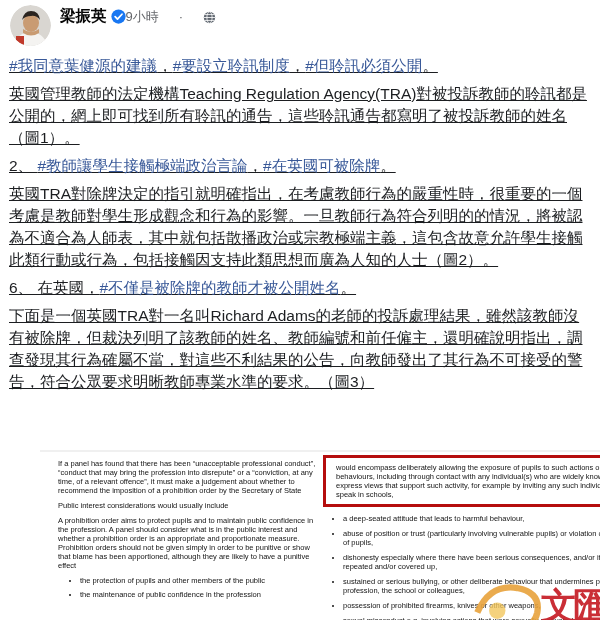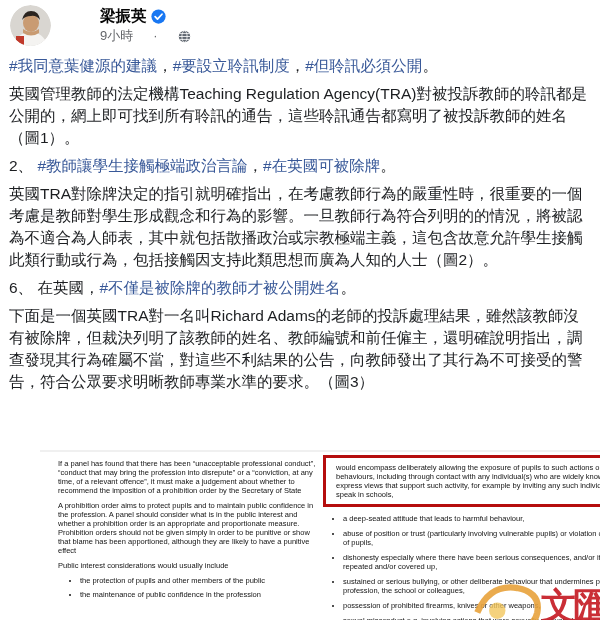--- a/index.html
+++ b/index.html
@@ -4,28 +4,28 @@
 <style>
   html,body{margin:0;padding:0;}
   body{
     width:600px;height:620px;overflow:hidden;position:relative;
     background:#ffffff;font-family:"Liberation Sans",sans-serif;
     -webkit-font-smoothing:antialiased;
   }
   
   .header{display:flex;align-items:flex-start;padding:5px 10px 2px;gap:9px;}
   .avatar{width:41px;height:41px;border-radius:50%;overflow:hidden;flex:0 0 41px;cursor:pointer;}
-  .hdr-col{display:flex;flex-direction:column;justify-content:space-between;padding-top:1px;margin-left:40px;}
+  .hdr-col{display:flex;flex-direction:row;justify-content:space-between;padding-top:1px;}
   .name-row{display:flex;align-items:center;gap:4px;}
   .page-name{font-size:15.5px;font-weight:bold;color:#050505;line-height:20px;}
   .meta-row{display:flex;align-items:center;gap:20px;margin-top:2px;}
   .timestamp,.dot-sep{font-size:13px;color:#65676b;line-height:16px;}
   
   .post-text{padding:7px 9px 0;font-size:15.5px;line-height:22px;color:#1c1e21;}
-  .post-text p{margin:0 0 6px;}
+  .post-text p{margin:0 0 6px;text-decoration:underline;}
   .tag{color:#385898;cursor:pointer;}
   
   .doc{position:absolute;left:0;top:434px;width:600px;height:186px;background:#ffffff;
        border-top:2px solid #f0f0f0;overflow:hidden;cursor:pointer;color:#141414;}
   .doc-left{position:absolute;left:18px;top:7px;width:258px;font-size:7.5px;line-height:9px;}
   .doc-left h4{font-size:10.5px;line-height:12px;margin:0 0 6px;font-weight:bold;color:#000;}
   .doc p{margin:0 0 6px;}
   .doc ul{margin:0 0 6px;padding-left:22px;list-style:disc;}
   .doc li{margin:0 0 5px;}
   .doc-right{position:absolute;left:283px;top:0;width:315px;font-size:7.5px;line-height:9px;}
@@ -99,22 +99,22 @@
     <span>6、 在英國，</span><span class="tag">#不僅是被除牌的教師才被公開姓名</span><span>。</span>
   </p>
   <p>
     <span>下面是一個英國TRA對一名叫Richard Adams的老師的投訴處理結果，雖然該教師沒有被除牌，但裁決列明了該教師的姓名、教師編號和前任僱主，還明確說明指出，調查發現其行為確屬不當，對這些不利結果的公告，向教師發出了其行為不可接受的警告，符合公眾要求明晰教師專業水準的要求。（圖3）</span>
   </p>
 </div>
 
 <figure class="doc">
   <div class="doc-left">
     <p>If a panel has found that there has been “unacceptable professional conduct”, “conduct that may bring the profession into disrepute” or a “conviction, at any time, of a relevant offence”, it must make a judgement about whether to recommend the imposition of a prohibition order by the Secretary of State</p>
+    <p>Public interest considerations would usually include</p>
     <p>A prohibition order aims to protect pupils and to maintain public confidence in the profession. A panel should consider what is in the public interest and whether a prohibition order is an appropriate and proportionate measure. Prohibition orders should not be given simply in order to be punitive or show that blame has been apportioned, although they are likely to have a punitive effect</p>
-    <p>Public interest considerations would usually include</p>
     <ul>
       <li>the protection of pupils and other members of the public</li>
       <li>the maintenance of public confidence in the profession</li>
 
     </ul>
 
   </div>
 
   <div class="doc-right">
     <div class="red-box">

